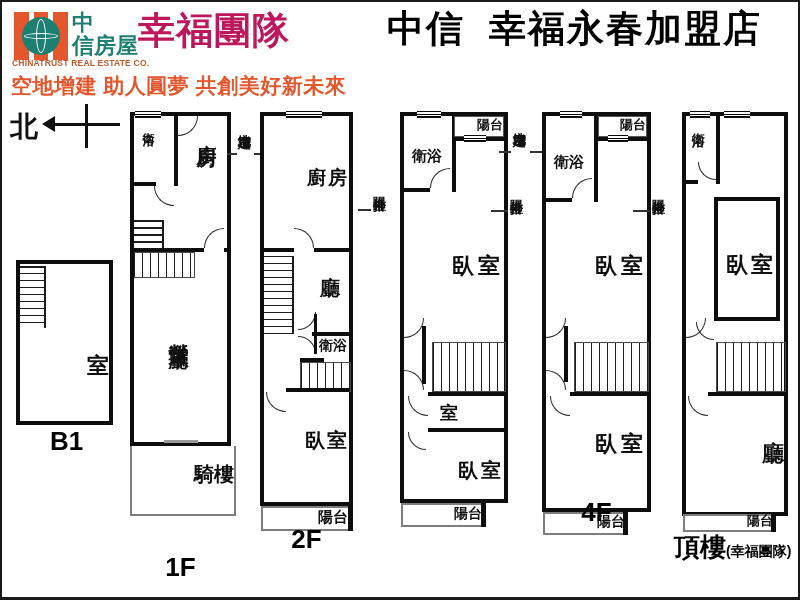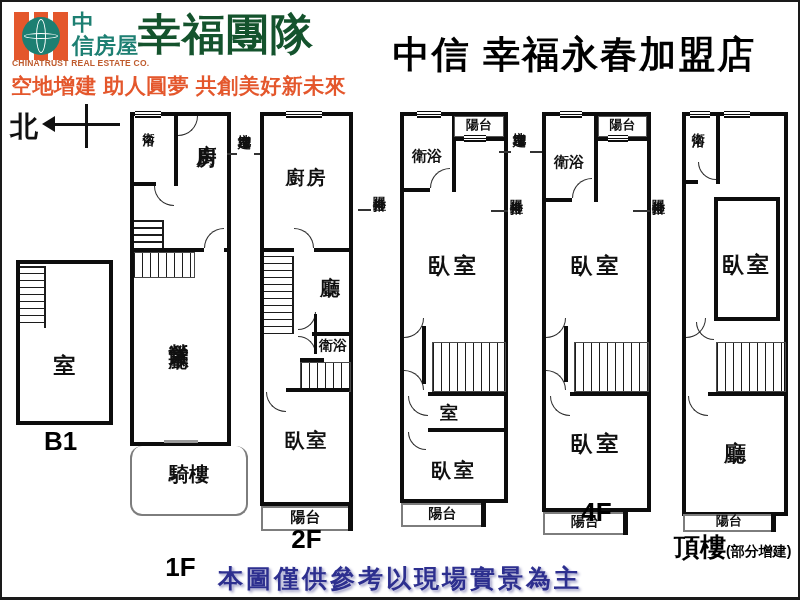--- a/index.html
+++ b/index.html
@@ -11,25 +11,25 @@
   .logo-mark{position:absolute;left:12px;top:10px;width:54px;height:48px;}
   .logo-mark .blk{position:absolute;background:#e4572c;}
   .logo-globe{position:absolute;left:8px;top:5px;width:38px;height:38px;border-radius:50%;
               background:#1d7f72;overflow:hidden;}
   .logo-globe .lat{position:absolute;left:2px;top:16px;width:34px;height:6px;border:1.4px solid #fff;
                    border-radius:50%;box-sizing:border-box;}
   .logo-globe .lon{position:absolute;left:14px;top:2px;width:10px;height:34px;border:1.4px solid #fff;
                    border-radius:50%;box-sizing:border-box;}
   .logo-cn{position:absolute;left:70px;top:9px;color:#1d7f72;font-weight:700;font-size:22px;line-height:23px;}
   .company-en{position:absolute;left:10px;top:56px;width:150px;color:#bf5b2d;font-weight:700;font-size:8.5px;letter-spacing:.2px;}
-  .team-cn{position:absolute;left:136px;top:4px;color:#14532d;font-weight:900;font-size:43px;letter-spacing:1px;}
+  .team-cn{position:absolute;left:136px;top:4px;color:#be185d;font-weight:900;font-size:37px;letter-spacing:1px;}
   .team-en{position:absolute;left:139px;top:55px;color:#2a8482;font-weight:700;font-size:11px;letter-spacing:3.5px;}
   .tagline{position:absolute;left:9px;top:70px;color:#e4572c;font-weight:900;font-size:21px;letter-spacing:.5px;}
-  .main-title{position:absolute;left:355px;top:28px;width:435px;text-align:center;color:#000;
-              font-family:Liberation Sans, sans-serif;font-weight:600;font-size:37px;letter-spacing:2px;}
+  .main-title{position:absolute;left:355px;top:2px;width:435px;text-align:center;color:#000;
+              font-family:Liberation Mono, monospace;font-weight:600;font-size:37px;letter-spacing:2px;}
 
   
   .north-label{position:absolute;left:8px;top:106px;font-size:28px;font-weight:800;color:#111;}
   .cmp-h{position:absolute;left:50px;top:121px;width:68px;height:3px;background:#111;}
   .cmp-head{position:absolute;left:40px;top:114px;width:0;height:0;border-top:8px solid transparent;
             border-bottom:8px solid transparent;border-right:13px solid #111;}
   .cmp-v{position:absolute;left:83px;top:102px;width:3px;height:44px;background:#111;}
 
   
   .plan{position:absolute;border:4px solid #0d0d0d;box-sizing:border-box;background:#fff;}
@@ -43,21 +43,21 @@
   .arc{position:absolute;border:0 solid #2f2f2f;background:transparent;box-sizing:border-box;}
   .arc-tl{border-top-width:1.6px;border-left-width:1.6px;border-top-left-radius:100% 100%;}
   .arc-tr{border-top-width:1.6px;border-right-width:1.6px;border-top-right-radius:100% 100%;}
   .arc-bl{border-bottom-width:1.6px;border-left-width:1.6px;border-bottom-left-radius:100% 100%;}
   .arc-br{border-bottom-width:1.6px;border-right-width:1.6px;border-bottom-right-radius:100% 100%;}
   .win{position:absolute;height:7px;background:linear-gradient(to bottom,#0d0d0d 0 1.5px,#fff 1.5px 3px,#0d0d0d 3px 4.5px,#fff 4.5px 5.5px,#0d0d0d 5.5px 7px);}
   .thin{position:absolute;border:2px solid #7d7d7d;box-sizing:border-box;background:#fff;}
   .thin2{position:absolute;border:1.5px solid #555;box-sizing:border-box;background:#fff;}
   .inner-room{position:absolute;border:4px solid #0d0d0d;box-sizing:border-box;}
   .rm{position:absolute;color:#101010;font-weight:600;font-size:20px;line-height:1.05;white-space:nowrap;}
-  .rm-c{left:0;right:0;text-align:center;white-space:nowrap;}
+  .rm-c{left:0;right:0;text-align:right;white-space:nowrap;}
   .vtext{writing-mode:vertical-rl;text-orientation:upright;letter-spacing:2px;}
   .flabel{position:absolute;font-weight:700;font-size:26px;color:#000;text-align:center;}
   .ann{position:absolute;writing-mode:vertical-rl;text-orientation:upright;font-size:13px;
        font-weight:700;color:#111;letter-spacing:1px;line-height:1;}
   .tick{position:absolute;height:2px;background:#333;}
 
   
   .disclaimer{position:absolute;left:0;right:0;top:560px;text-align:center;
               font-family:"Liberation Serif","DejaVu Serif",serif;font-weight:700;font-size:25px;
               letter-spacing:3px;color:#2d2f8f;
@@ -89,39 +89,39 @@
 
   <div class="north-label">北</div>
   <div class="cmp-h"></div>
   <div class="cmp-head"></div>
   <div class="cmp-v"></div>
 
   <div class="plan" style="left:14px;top:258px;width:97px;height:165px;">
     <div class="st st-h st-edge-r" style="left:0;top:2px;width:24px;height:62px;"></div>
     <div class="rm rm-c" style="top:90px;font-size:22px;">室</div>
   </div>
-  <div class="flabel" style="left:10px;top:424px;width:97px;">B1</div>
+  <div class="flabel" style="left:16px;top:424px;width:97px;">B1</div>
 
   <div class="plan" style="left:128px;top:110px;width:101px;height:334px;">
     <div class="win" style="left:1px;top:-5px;width:26px;"></div>
     <div class="w" style="left:40px;top:0;width:4px;height:70px;"></div>
     <div class="w" style="left:0;top:66px;width:22px;height:4px;"></div>
     <div class="arc arc-bl" style="left:20px;top:70px;width:20px;height:20px;"></div>
     <div class="arc arc-br" style="left:44px;top:0;width:20px;height:20px;"></div>
     <div class="rm vtext" style="left:8px;top:6px;font-size:12px;">衛浴</div>
     <div class="rm vtext" style="left:62px;top:12px;font-size:20px;">廚房</div>
     <div class="st st-h st-edge-r" style="left:0;top:104px;width:28px;height:28px;"></div>
     <div class="w" style="left:0;top:132px;width:70px;height:4px;"></div>
     <div class="w" style="left:90px;top:132px;width:3px;height:4px;"></div>
     <div class="arc arc-tl" style="left:70px;top:112px;width:20px;height:20px;"></div>
     <div class="st st-v st-box" style="left:0;top:136px;width:60px;height:24px;border-left:none;"></div>
     <div class="rm vtext" style="left:34px;top:212px;font-size:20px;">營業廳</div>
     <div class="w-gray" style="left:30px;top:324px;width:34px;height:3px;"></div>
   </div>
-  <div class="thin" style="left:128px;top:444px;width:118px;height:70px;border-top:none;border-radius:12px;">
+  <div class="thin" style="left:128px;top:444px;width:106px;height:70px;border-top:none;">
     <div class="rm rm-c" style="top:18px;font-size:20px;">騎樓</div>
   </div>
   <div class="flabel" style="left:128px;top:514px;width:101px;margin-top:36px;">1F</div>
 
   <div class="ann" style="left:236px;top:121px;">空地增建</div>
   <div class="tick" style="left:225px;top:151px;width:10px;"></div>
   <div class="tick" style="left:252px;top:151px;width:7px;"></div>
 
   <div class="plan" style="left:258px;top:110px;width:93px;height:394px;">
     <div class="win" style="left:22px;top:-5px;width:36px;"></div>
@@ -229,17 +229,16 @@
     <div class="arc arc-br" style="left:0;top:202px;width:20px;height:20px;"></div>
     <div class="arc arc-bl" style="left:2px;top:280px;width:20px;height:20px;"></div>
     <div class="w" style="left:22px;top:276px;width:76px;height:4px;"></div>
     <div class="rm rm-c" style="top:326px;font-size:22px;">廳</div>
   </div>
   <div class="thin" style="left:681px;top:512px;width:92px;height:18px;">
     <div class="rm rm-c" style="top:-2px;font-size:13px;">陽台</div>
   </div>
   <div class="w" style="left:769px;top:511px;width:5px;height:19px;"></div>
   <div class="flabel" style="left:672px;top:528px;width:126px;text-align:left;white-space:nowrap;">
-    <span>頂樓</span><span style="font-size:14px;">(部分增建)</span>
-  </div>
-
-  <div class="disclaimer">本圖僅供參考以現場實景為主</div>
+    <span>頂樓</span><span style="font-size:14px;">(幸福團隊)</span>
+  </div>
+
 </div>
 
 </body></html>

